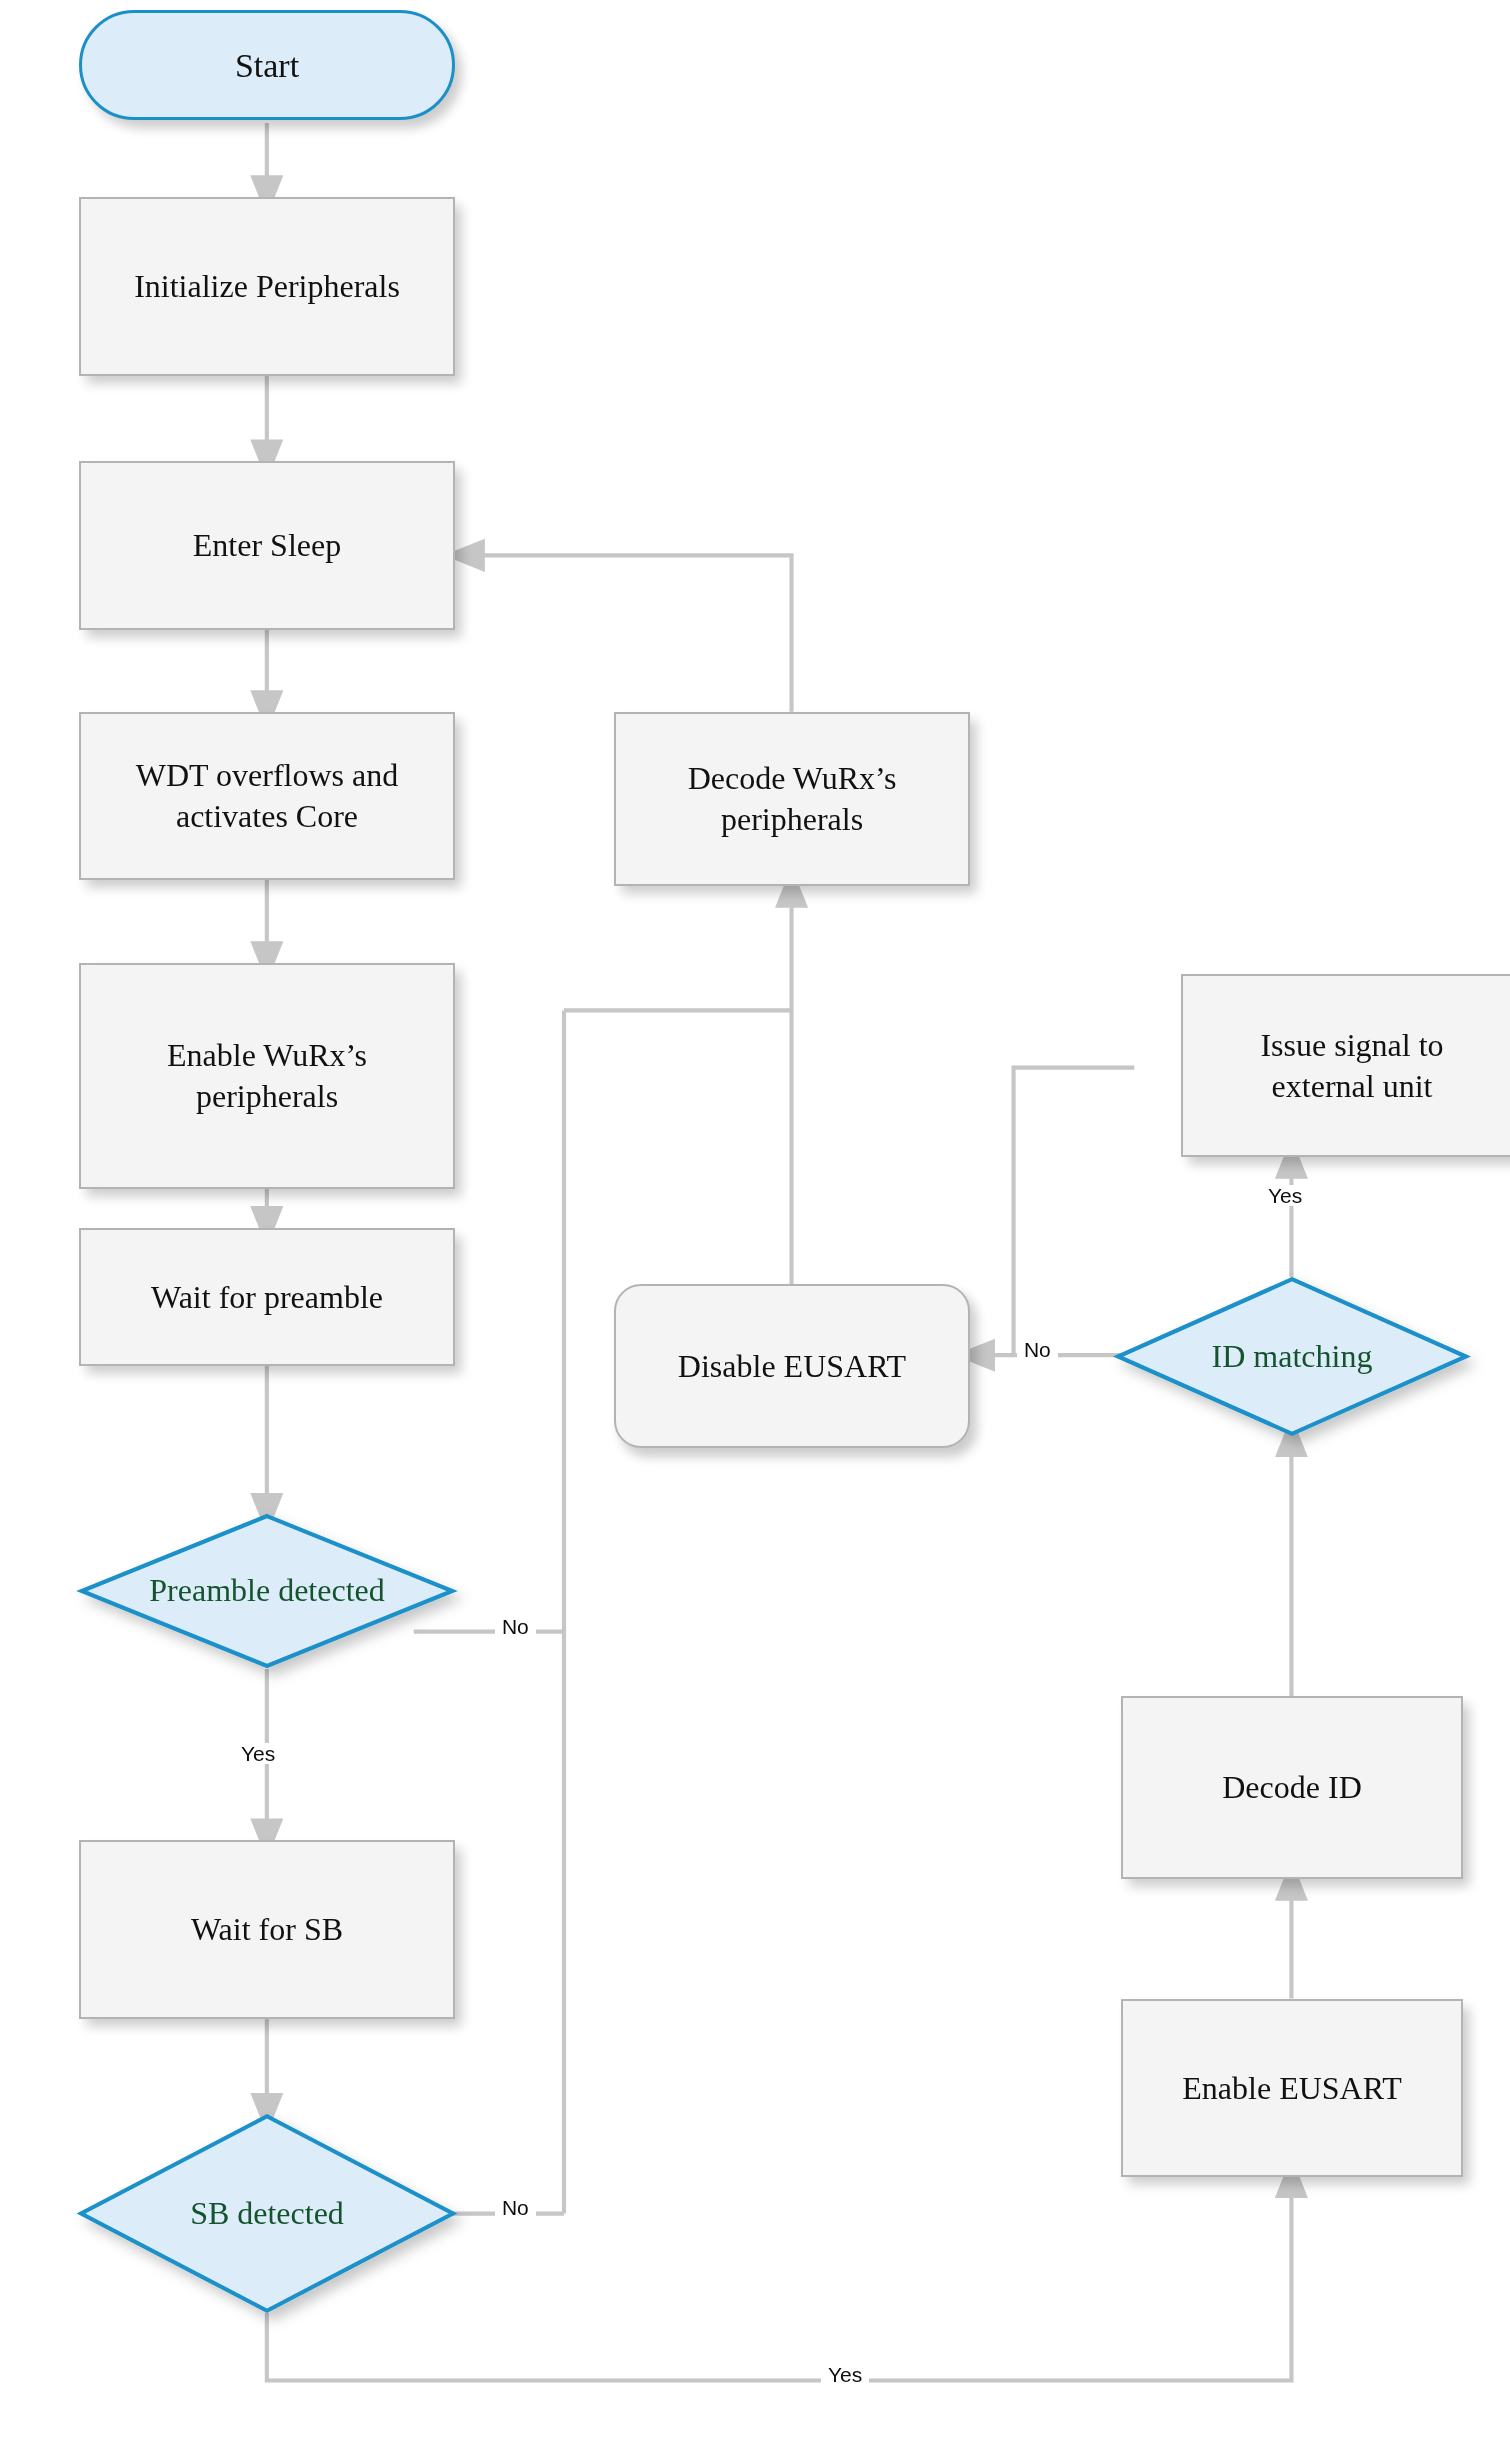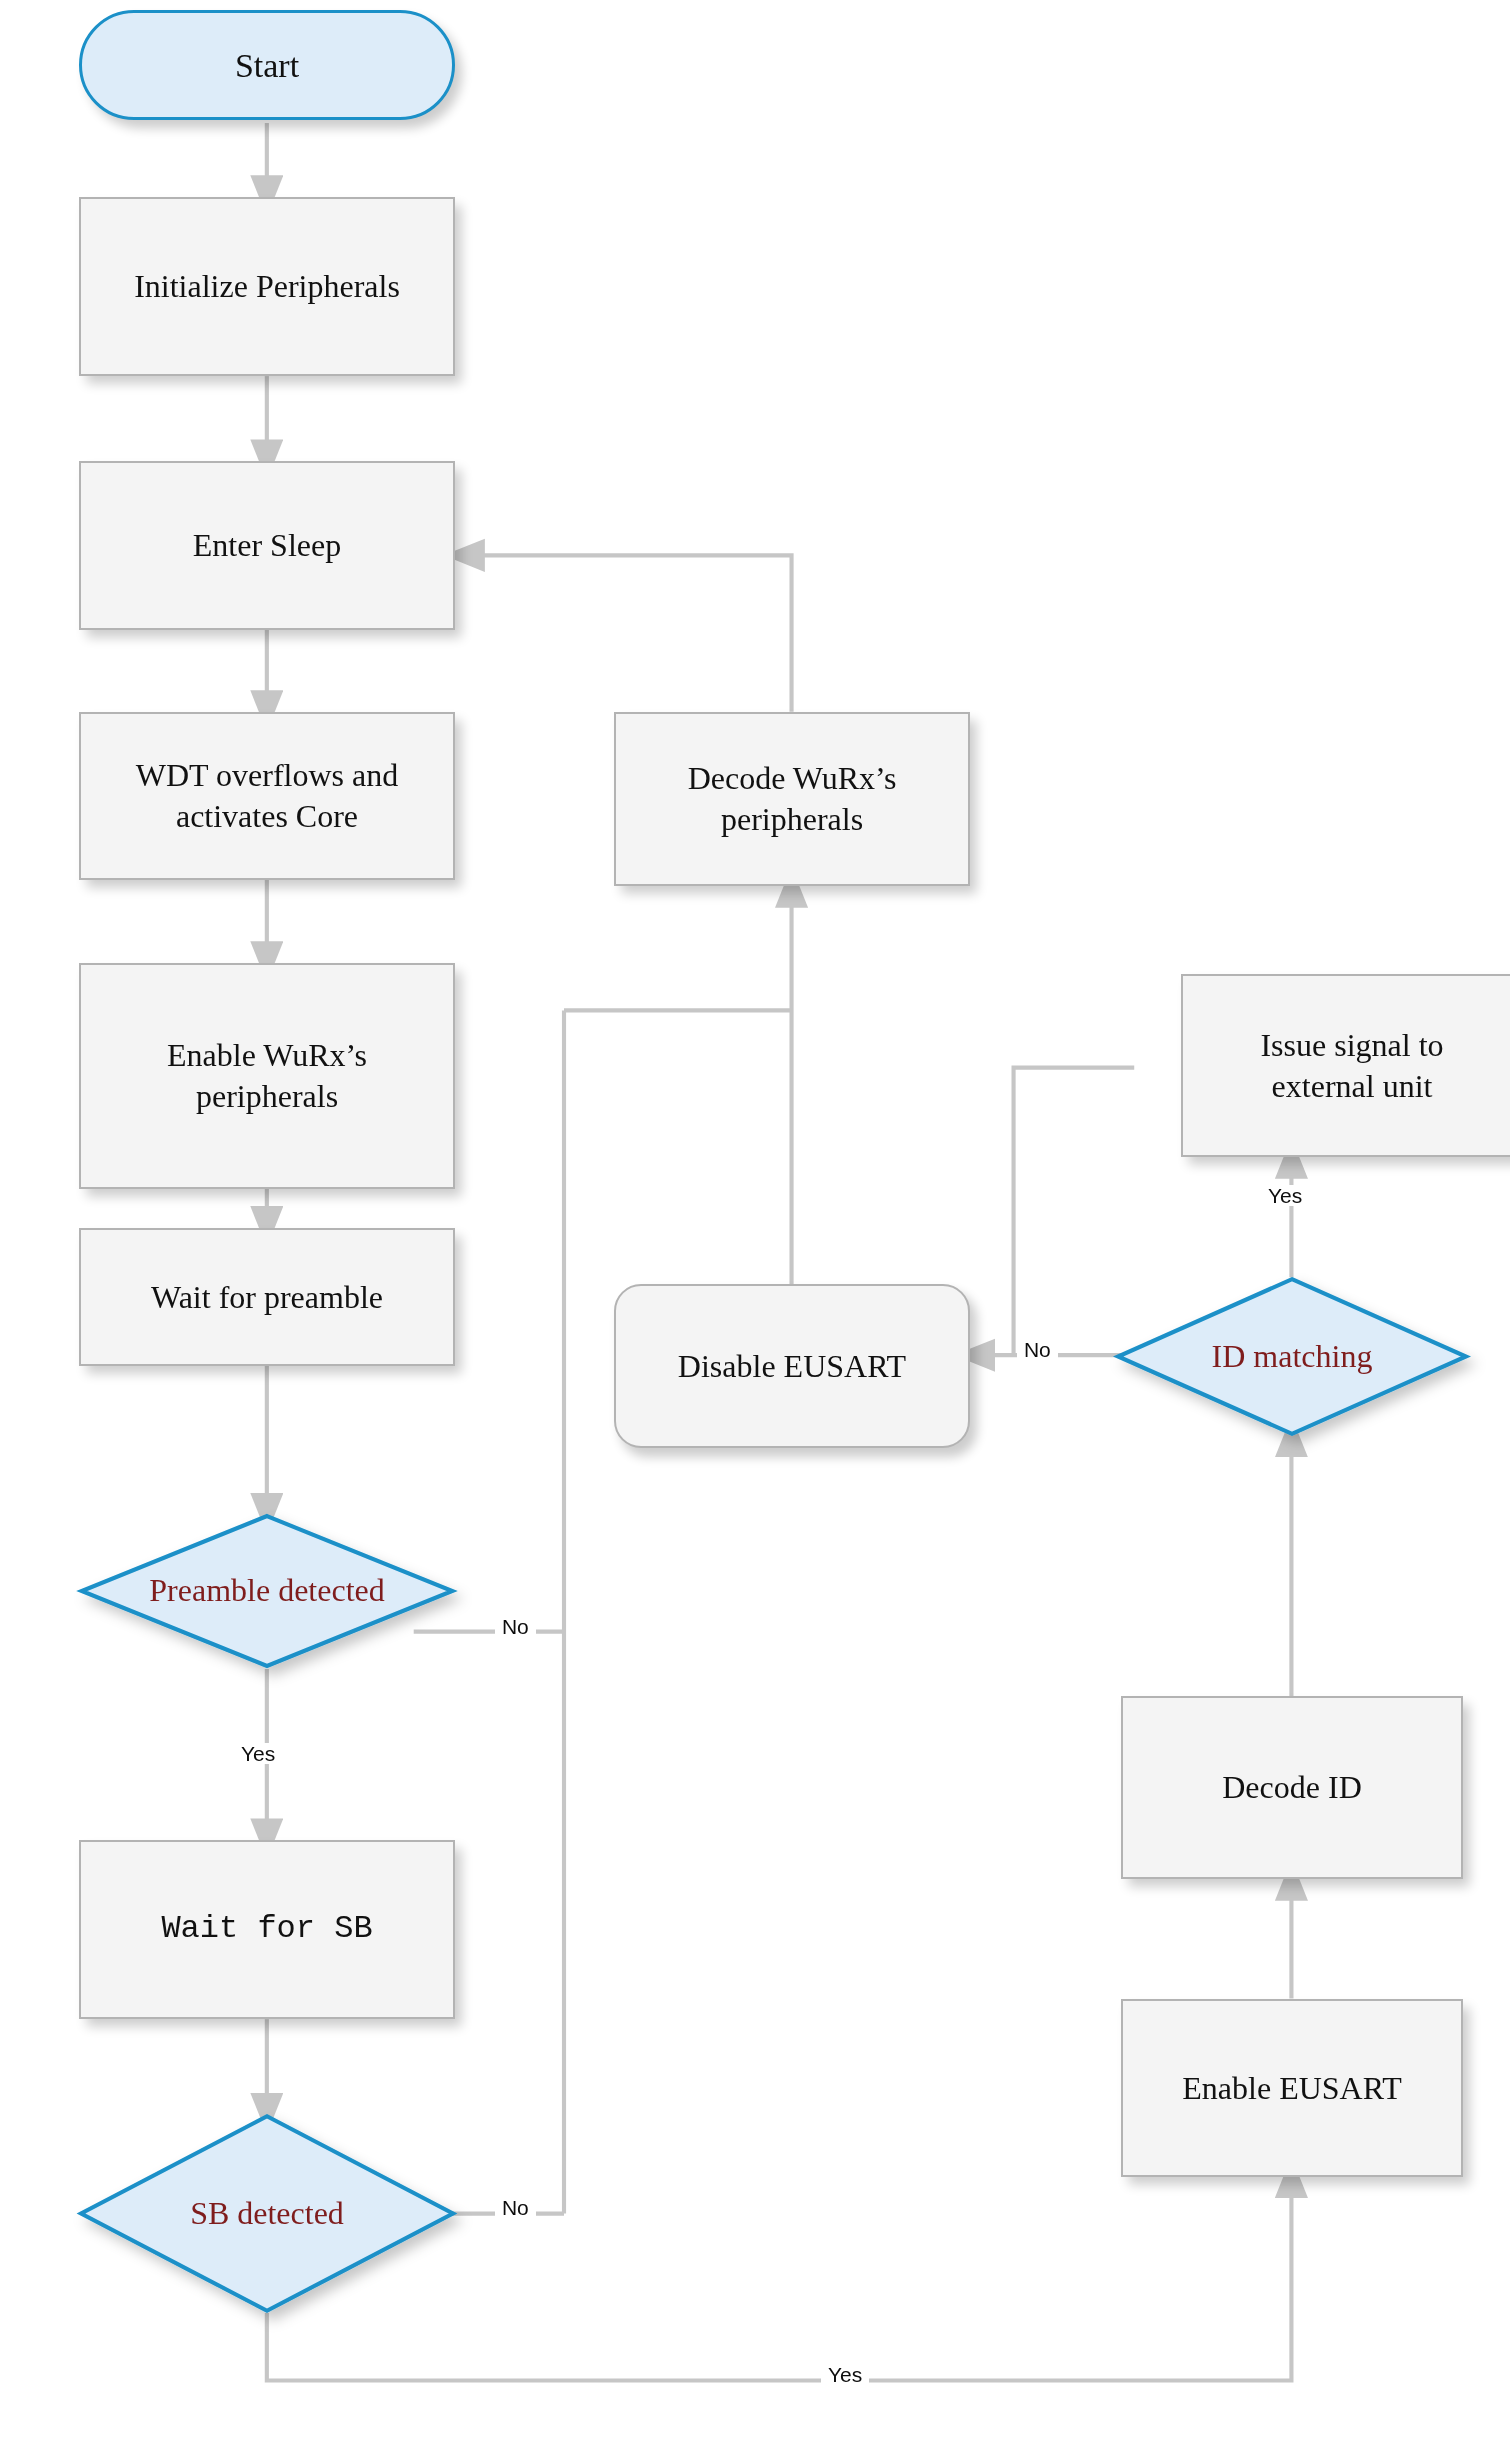--- a/index.html
+++ b/index.html
@@ -60,21 +60,21 @@
     position: absolute;
     left: 0;
     top: 0;
     width: 100%;
     height: 100%;
     display: flex;
     align-items: center;
     justify-content: center;
     text-align: center;
     font-size: 32px;
-    color: #7f1d1d;
+    color: #14532d;
     line-height: 1.3;
     pointer-events: none;
   }
   .edge-label {
     position: absolute;
     font-family: "Liberation Sans", "DejaVu Sans", sans-serif;
     font-size: 21px;
     color: #0d0d0d;
     background: #ffffff;
     padding: 0 6.9px;
@@ -172,21 +172,21 @@
   </div>
 
   <div class="decision-wrap" style="left:79px; top:1514px; width:376px; height:154px;">
     <svg width="376" height="154" viewBox="0 0 545 224">
       <polygon points="272.5,3 542,112 272.5,221 3,112" fill="#ddecf9" stroke="#1b90c8" stroke-width="6" filter="url(#shadow)"></polygon>
     </svg>
     <div class="decision-label">Preamble
 detected</div>
   </div>
 
-  <div class="node process" style="left:79px; top:1840px; width:376px; height:179px;font-family:Liberation Mono, monospace;">
+  <div class="node process" style="left:79px; top:1840px; width:376px; height:179px;">
     <span class="node-text">Wait for SB</span>
   </div>
 
   <div class="decision-wrap" style="left:79px; top:2114px; width:376px; height:199px;">
     <svg width="376" height="199" viewBox="0 0 545 288">
       <polygon points="272.5,3 542,144 272.5,285 3,144" fill="#ddecf9" stroke="#1b90c8" stroke-width="6" filter="url(#shadow)"></polygon>
     </svg>
     <div class="decision-label">SB detected</div>
   </div>
 

